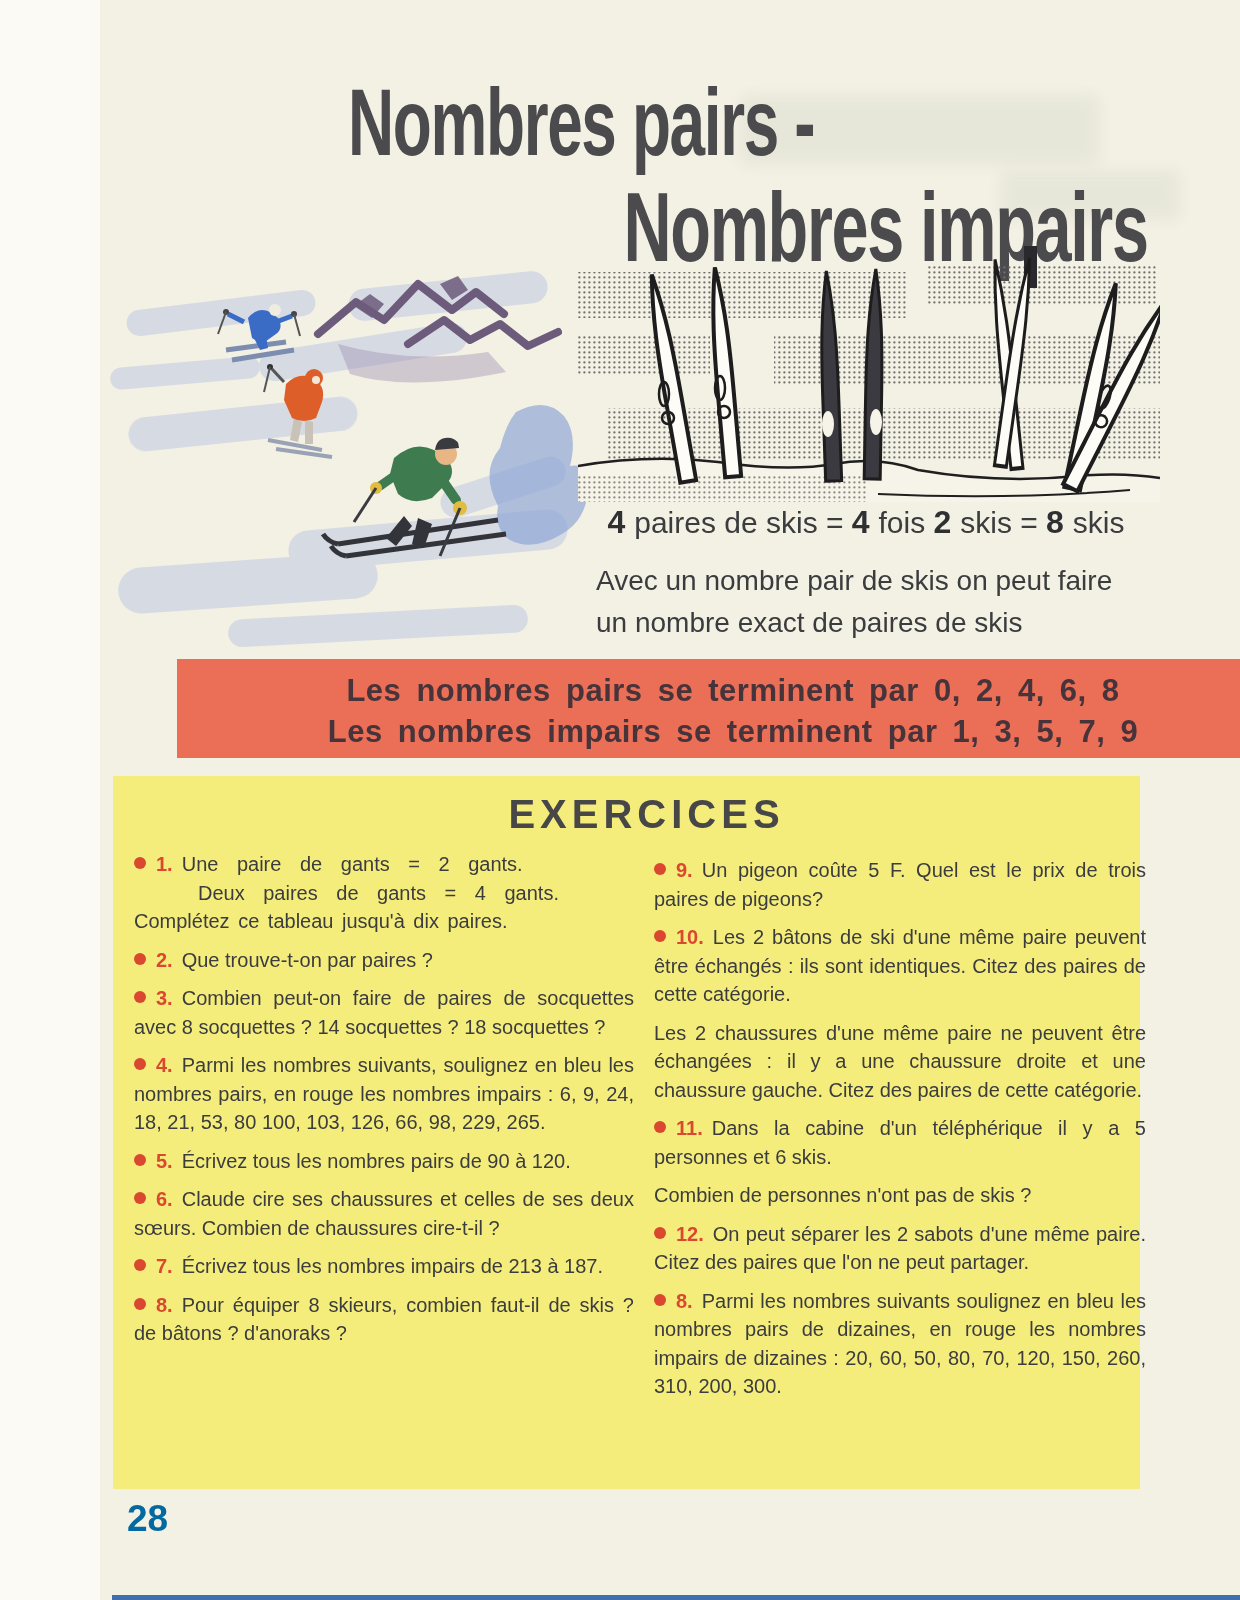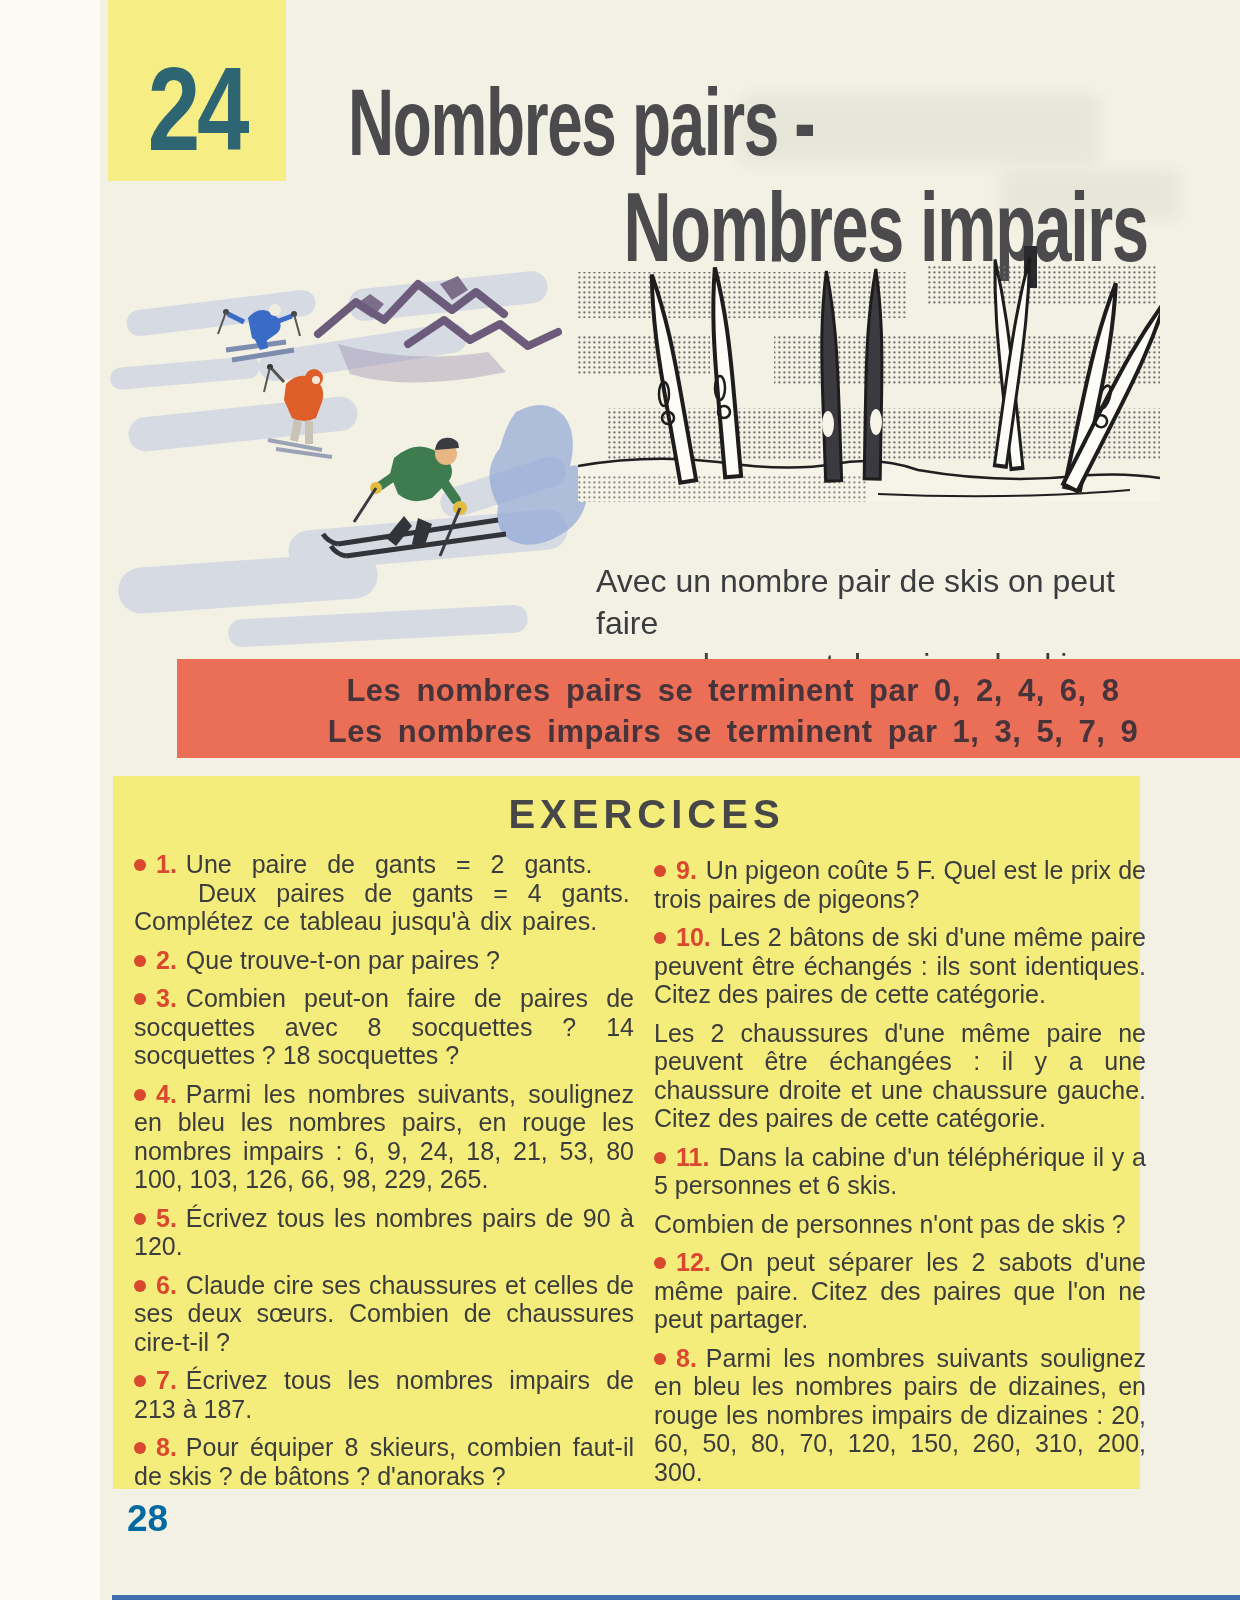--- a/index.html
+++ b/index.html
@@ -19,34 +19,34 @@
   .title2{right:92px;top:178px;font-size:98px;transform:scaleX(.68);transform-origin:right top;letter-spacing:-2px;}
 
   
   .skiers{position:absolute;left:108px;top:222px;width:482px;height:428px;}
   .skis{position:absolute;left:578px;top:246px;width:582px;height:256px;}
 
   
   .equation{position:absolute;left:588px;top:504px;width:556px;text-align:center;
             font-size:30px;color:#3b3c3e;white-space:nowrap;}
   .equation .eq-num{font-weight:bold;font-size:32px;color:#2f3032;}
-  .note{position:absolute;left:596px;top:560px;width:560px;font-size:32px;
+  .note{position:absolute;left:596px;top:560px;width:560px;font-size:28px;
         color:#3b3c3e;line-height:42px;}
 
   
   .rulebox{position:absolute;left:177px;top:659px;width:1112px;height:99px;background:#eb6f57;
            text-align:center;padding-top:11px;box-sizing:border-box;}
   .ruleline{font-size:31px;font-weight:bold;color:#47333a;line-height:41px;word-spacing:6px;
             letter-spacing:.5px;}
 
   
   .exbox{position:absolute;left:113px;top:776px;width:1027px;height:713px;background:#f5ed7b;}
   .exheading{position:absolute;left:0;top:16px;width:100%;text-align:center;
              font-size:40px;font-weight:bold;letter-spacing:5px;color:#474748;text-indent:40px;}
-  .excol{position:absolute;top:74px;font-size:25px;color:#3b3c3e;line-height:28.5px;}
+  .excol{position:absolute;top:74px;font-size:20px;color:#3b3c3e;line-height:28.5px;}
   .excol-left{left:21px;width:500px;}
   .excol-right{left:541px;top:80px;width:492px;}
   .ex{margin-bottom:10px;}
   .ex-line.just,.ex-extra.just{text-align:justify;}
   .ex-line.indent{padding-left:64px;}
   .ex-line.wide{word-spacing:13px;}
   .ex-line.semi{word-spacing:3px;}
   .ex-extra{margin-top:10px;}
   .dot{display:inline-block;width:12px;height:12px;border-radius:50%;background:#d9482f;
        margin-right:10px;vertical-align:2px;}
@@ -56,23 +56,20 @@
   .bottom-edge{position:absolute;left:112px;top:1595px;width:1128px;height:5px;background:#3f6fae;}
 </style>
 </head>
 <body>
 
 <div class="canvas">
   <div class="left-strip"></div>
   <div class="ghost" style="left:740px;top:95px;width:360px;height:70px"></div>
   <div class="ghost" style="left:1000px;top:170px;width:180px;height:50px"></div>
 
-  <div class="badge">
-    <div class="badge-num">24</div>
-  </div>
 
   <div class="title title1">Nombres pairs -</div>
   <div class="title title2">Nombres impairs</div>
 
   <svg class="skiers" viewBox="0 0 482 428">
     <g fill="#b9c6e3" opacity="0.5">
       <rect x="18" y="78" width="190" height="26" rx="13" transform="rotate(-7 113 91)"></rect>
       <rect x="2" y="140" width="150" height="22" rx="11" transform="rotate(-5 77 151)"></rect>
       <rect x="150" y="115" width="210" height="30" rx="15" transform="rotate(-9 255 130)"></rect>
       <rect x="240" y="58" width="200" height="32" rx="16" transform="rotate(-6 340 74)"></rect>
@@ -182,20 +179,21 @@
     <g>
       <use href="#ski" transform="translate(516,140) rotate(12)" fill="#fdfcf6" stroke="#1d1d1d" stroke-width="4"></use>
       <use href="#ski" transform="translate(540,148) rotate(27)" fill="#fdfcf6" stroke="#1d1d1d" stroke-width="4"></use>
       <g fill="none" stroke="#1d1d1d" stroke-width="2.5" transform="rotate(18 528 160)">
         <ellipse cx="524" cy="152" rx="5" ry="12"></ellipse>
           <circle cx="528" cy="176" r="6"></circle>
       </g>
     </g>
   </svg>
 
+  <div class="equation"><span class="eq-num">4 </span><span>paires de skis = </span><span class="eq-num">4 </span><span>fois </span><span class="eq-num">2 </span><span>skis = </span><span class="eq-num">8 </span><span>skis</span></div>
 
   <div class="note">
     <div>Avec un nombre pair de skis on peut faire</div>
     <div>un nombre exact de paires de skis</div>
   </div>
 
   <div class="rulebox">
     <div class="ruleline">Les nombres pairs se terminent par 0, 2, 4, 6, 8</div>
     <div class="ruleline">Les nombres impairs se terminent par 1, 3, 5, 7, 9</div>
   </div>

